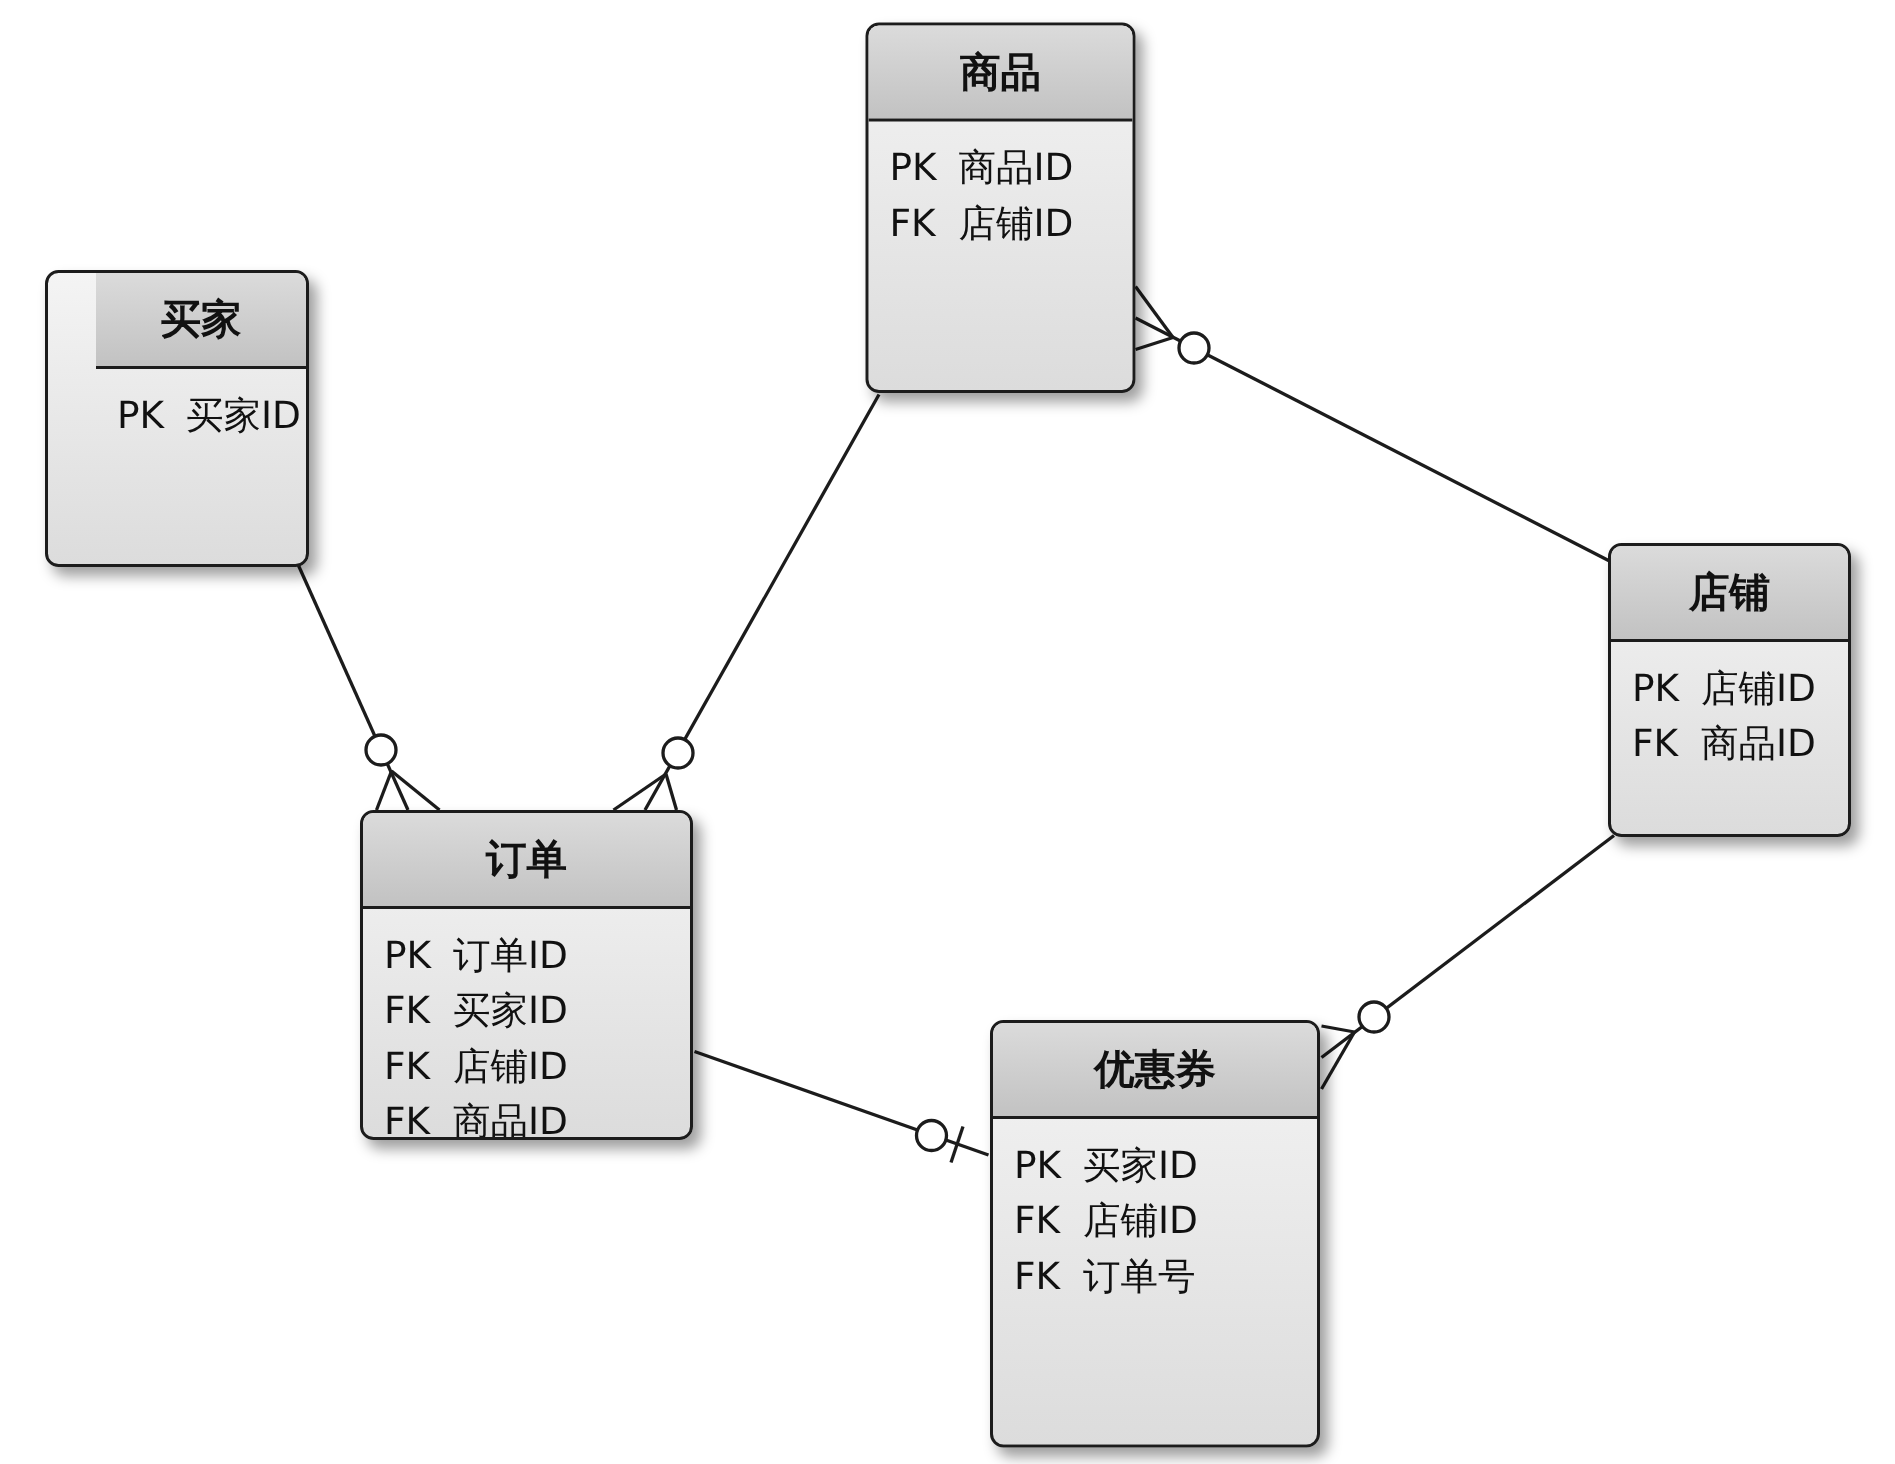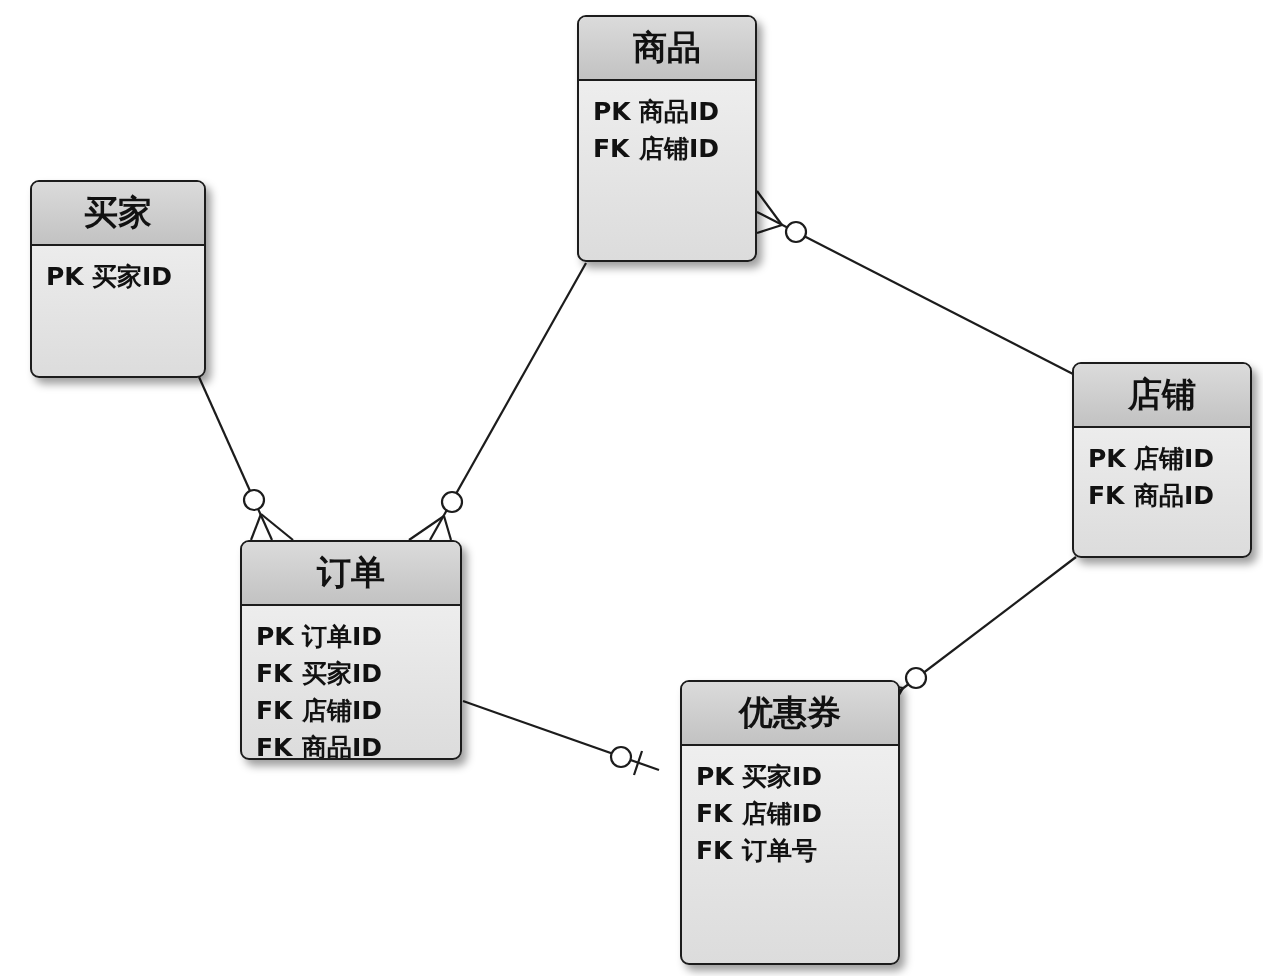--- a/index.html
+++ b/index.html
@@ -13,30 +13,30 @@
     box-shadow:5px 6px 9px rgba(0,0,0,0.38);
     background:linear-gradient(180deg,#f4f4f4,#dcdcdc);
     overflow:hidden;
     box-sizing:border-box;
   }
   .entity-header{
     height:62px;
     border-bottom:2px solid #1c1c1c;
     background:linear-gradient(180deg,#dbdbdb,#c2c2c2);
     display:flex;align-items:center;justify-content:center;
-    font-size:34px;font-weight:600;color:#111;text-align:center;
+    font-size:27px;font-weight:600;color:#111;text-align:center;
   }
   .entity-body{padding:12px 6px 0 14px;}
-  .attr-row{display:flex;align-items:center;height:37px;font-size:25px;font-weight:700;color:#111;white-space:nowrap;}
+  .attr-row{display:flex;align-items:center;height:37px;font-size:25px;font-weight:400;color:#111;white-space:nowrap;}
   .attr-tag{width:46px;flex:none;}
-  #e-buyer  {left:30px;  top:180px; width:176px; height:198px;}
+  #e-buyer  {left:30px;  top:180px; width:176px; height:198px;padding-left:32px;}
   #e-product{left:577px; top:15px;  width:180px; height:247px;}
-  #e-shop   {left:1072px;top:362px; width:180px; height:196px;}
+  #e-shop   {left:1072px;top:362px; width:162px; height:196px;}
   #e-order  {left:240px; top:540px; width:222px; height:220px;}
-  #e-coupon {left:660px; top:680px; width:220px; height:285px;margin-left:20px;}
+  #e-coupon {left:660px; top:680px; width:220px; height:285px;}
   .rel line{stroke:#1c1c1c;stroke-width:2.2;}
   .rel circle{fill:#ffffff;stroke:#1c1c1c;stroke-width:2.2;}
 </style>
 </head>
 <body>
 
 <div class="canvas">
 
   <svg class="lines" viewBox="0 0 1263 976">
 

